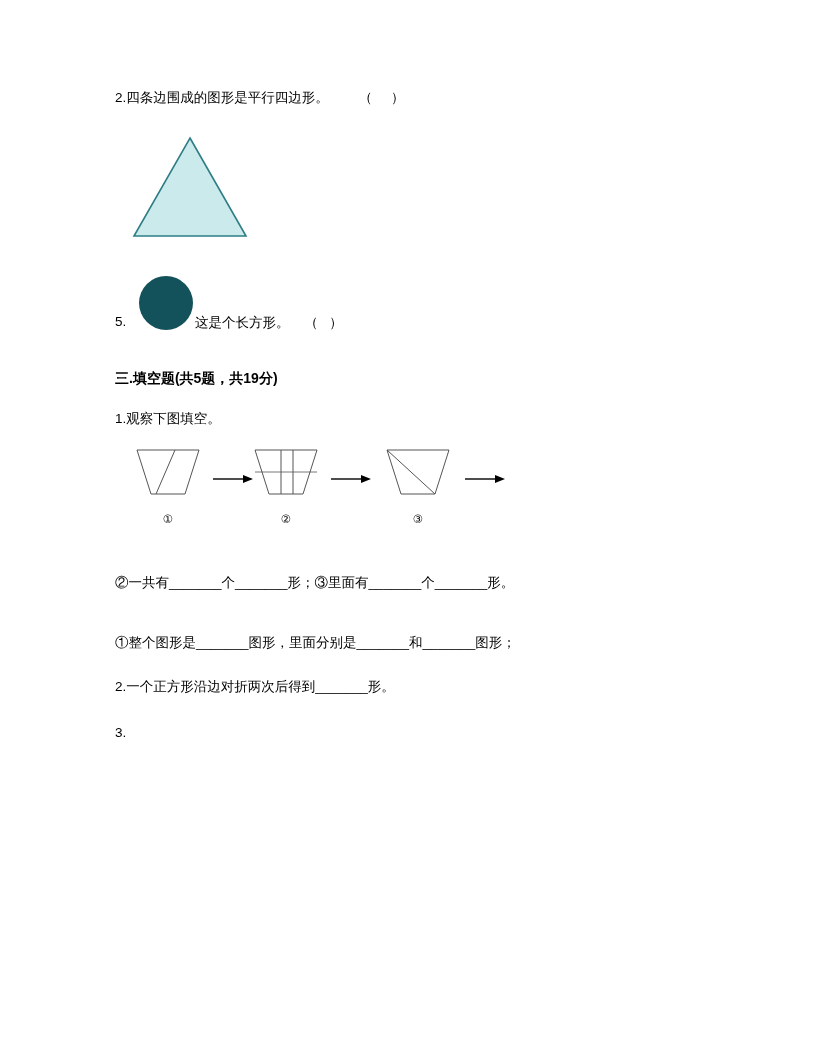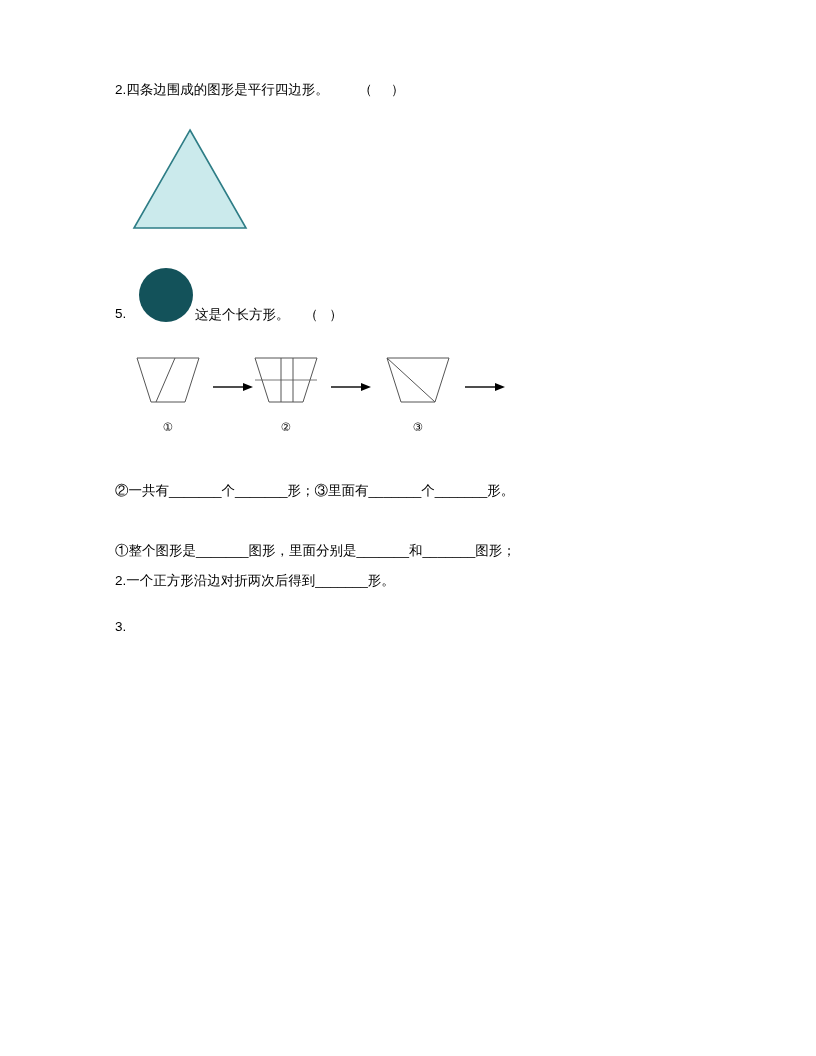--- a/index.html
+++ b/index.html
@@ -10,21 +10,21 @@
   body {
     width: 816px;
     height: 1056px;
     font-family: "Liberation Sans", sans-serif;
     color: #000000;
     position: relative;
     overflow: hidden;
   }
   .page {
     position: absolute;
-    left: 0; top: 0;
+    left: 0; top: 8px;
     width: 816px;
     height: 772px;
   }
   .content {
     position: absolute;
     left: 115px;
     top: 80px;
     width: 600px;
   }
   .q-line {
@@ -111,21 +111,21 @@
   }
 
   .blank-line {
     font-size: 13.5px;
     line-height: 30px;
     margin: 0;
     white-space: pre;
   }
   .fill-1 { margin-top: 30px; }
   .fill-2 { margin-top: 22px; }
-  .fill-3 { }
+  .fill-3 { margin-top: 14px; }
   .fill-4 { margin-top: 16px; }
 </style>
 </head>
 <body>
 
 <div class="page">
   <div class="content">
 
     <p class="q-line row-1">2.四条边围成的图形是平行四边形。        （     ）</p>
 
@@ -136,21 +136,23 @@
         <polygon points="65,4 121,102 9,102" fill="#cbeaec" stroke="#2e7d86" stroke-width="1.6"></polygon>
       </svg>
     </div>
 
     <div class="line5-wrap">
       <span class="line5-num">5.</span>
       <span class="circle"></span>
       <span class="line5-text">这是个长方形。    （   ）</span>
     </div>
 
-
+    <div class="section-title">三.填空题(共5题，共19分)</div>
+
+    <div class="sub-q">1.观察下图填空。</div>
 
     <div class="shapes-row">
 
       <div class="shape-cell" style="left:0px;">
         <svg width="70" height="60" viewBox="0 0 70 60" xmlns="http://www.w3.org/2000/svg">
           <polygon points="4,4 66,4 52,48 18,48" fill="none" stroke="#555555" stroke-width="1"></polygon>
           <line x1="42" y1="4" x2="23" y2="48" stroke="#555555" stroke-width="1"></line>
         </svg>
       </div>
       <div class="shape-label" style="left:0px;">①</div>

